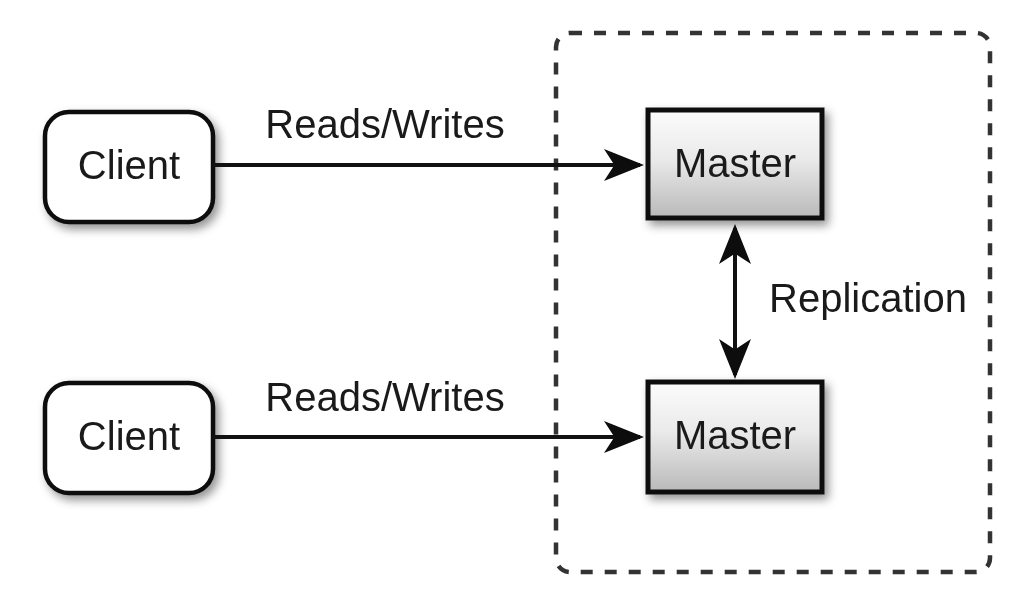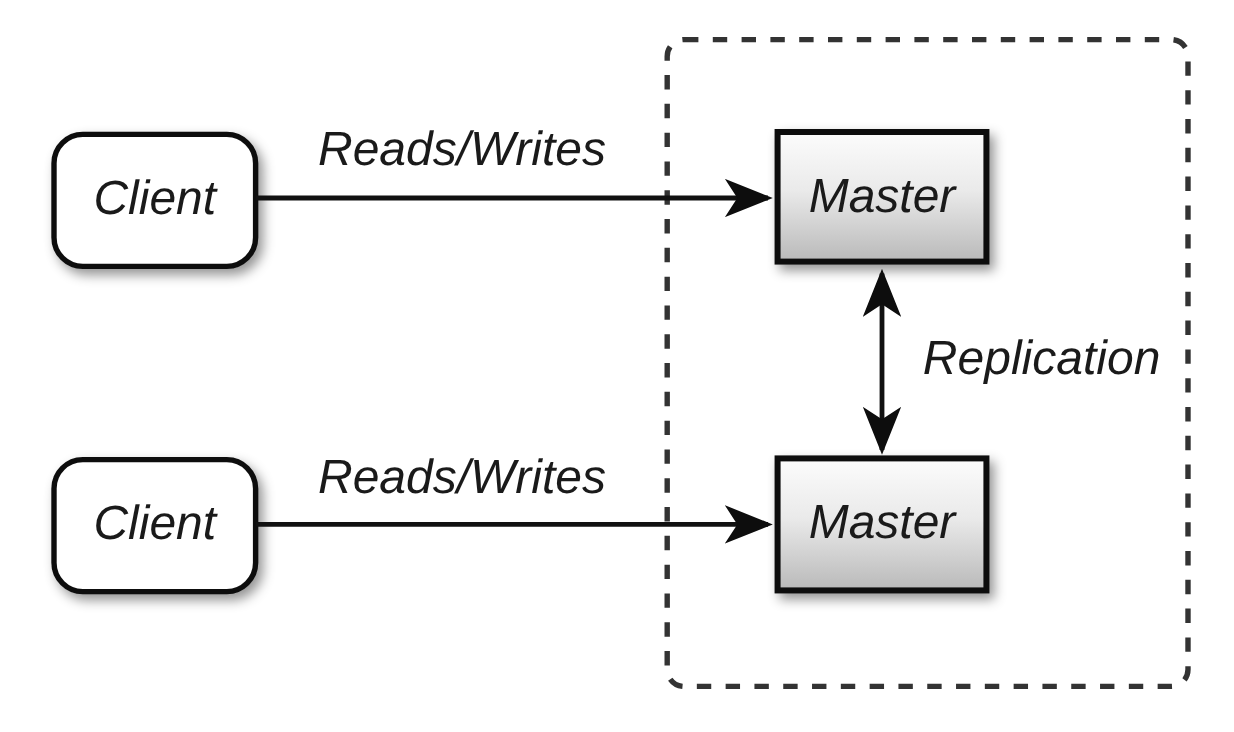--- a/index.html
+++ b/index.html
@@ -9,21 +9,20 @@
   }
   body {
     font-family: "Liberation Sans", sans-serif;
   }
   #canvas {
     position: relative;
     width: 1028px;
     height: 610px;
     background: #ffffff;
     overflow: hidden;
-    font-style: italic;
   }
   #diagram-svg {
     position: absolute;
     left: 0;
     top: 0;
     width: 1028px;
     height: 610px;
   }
   .node-label {
     font-family: "Liberation Sans", sans-serif;

